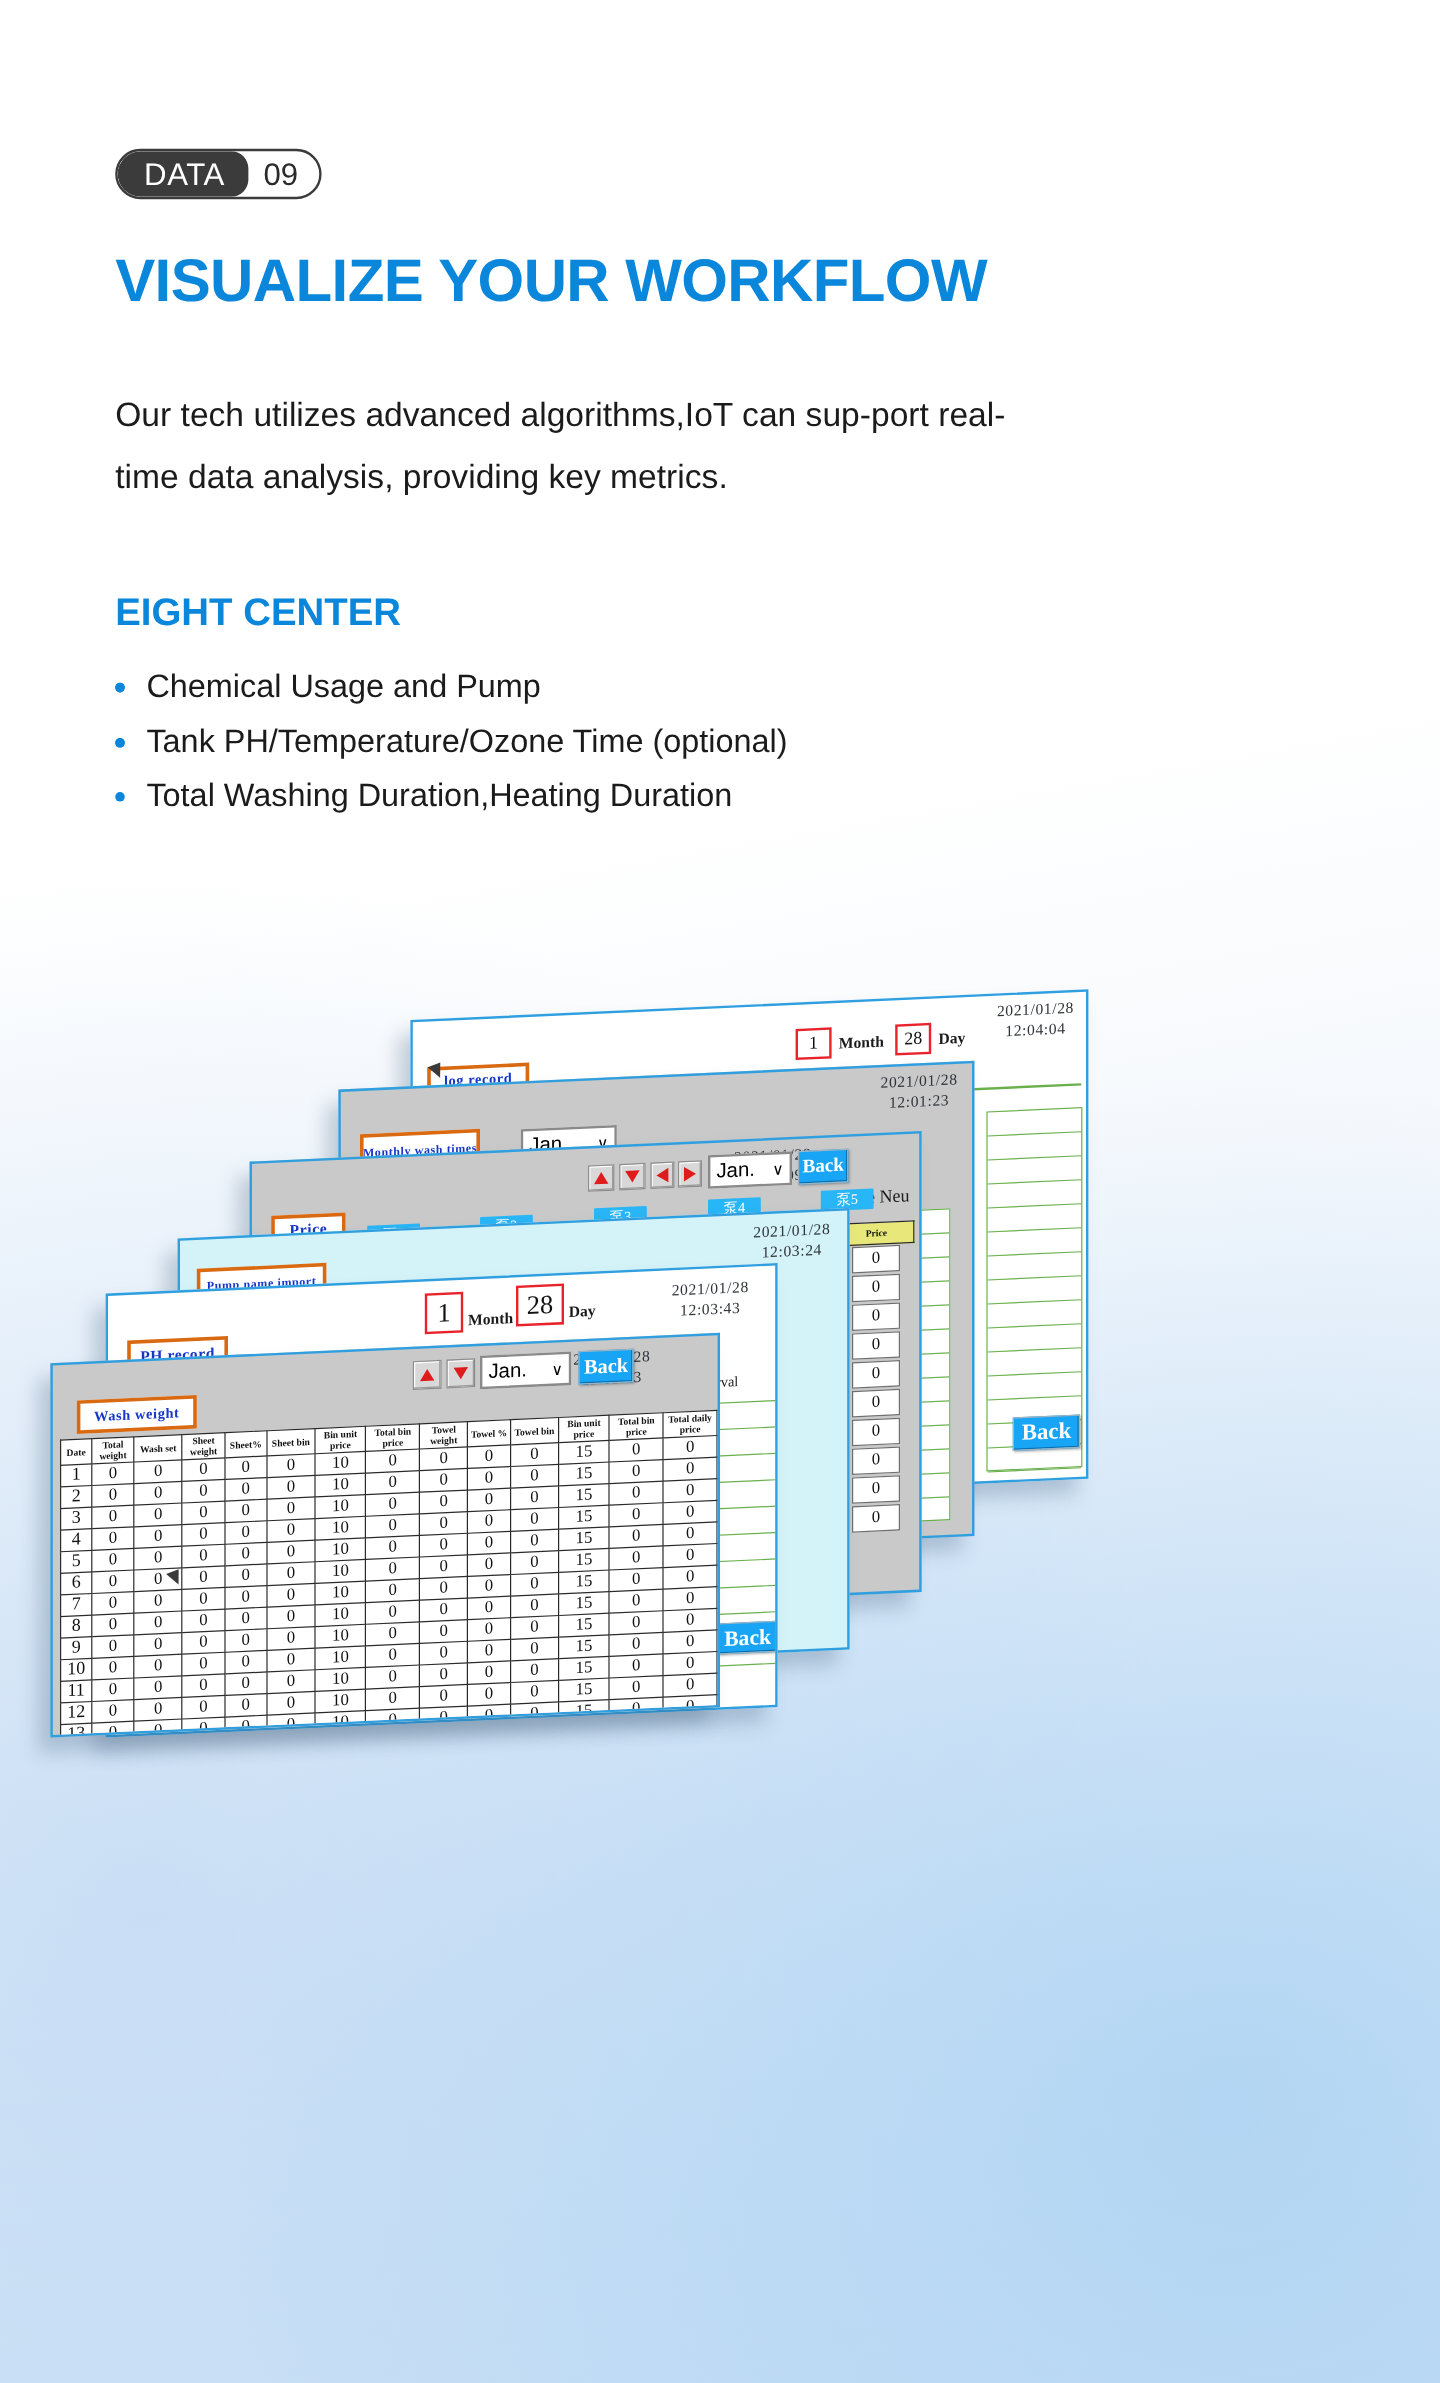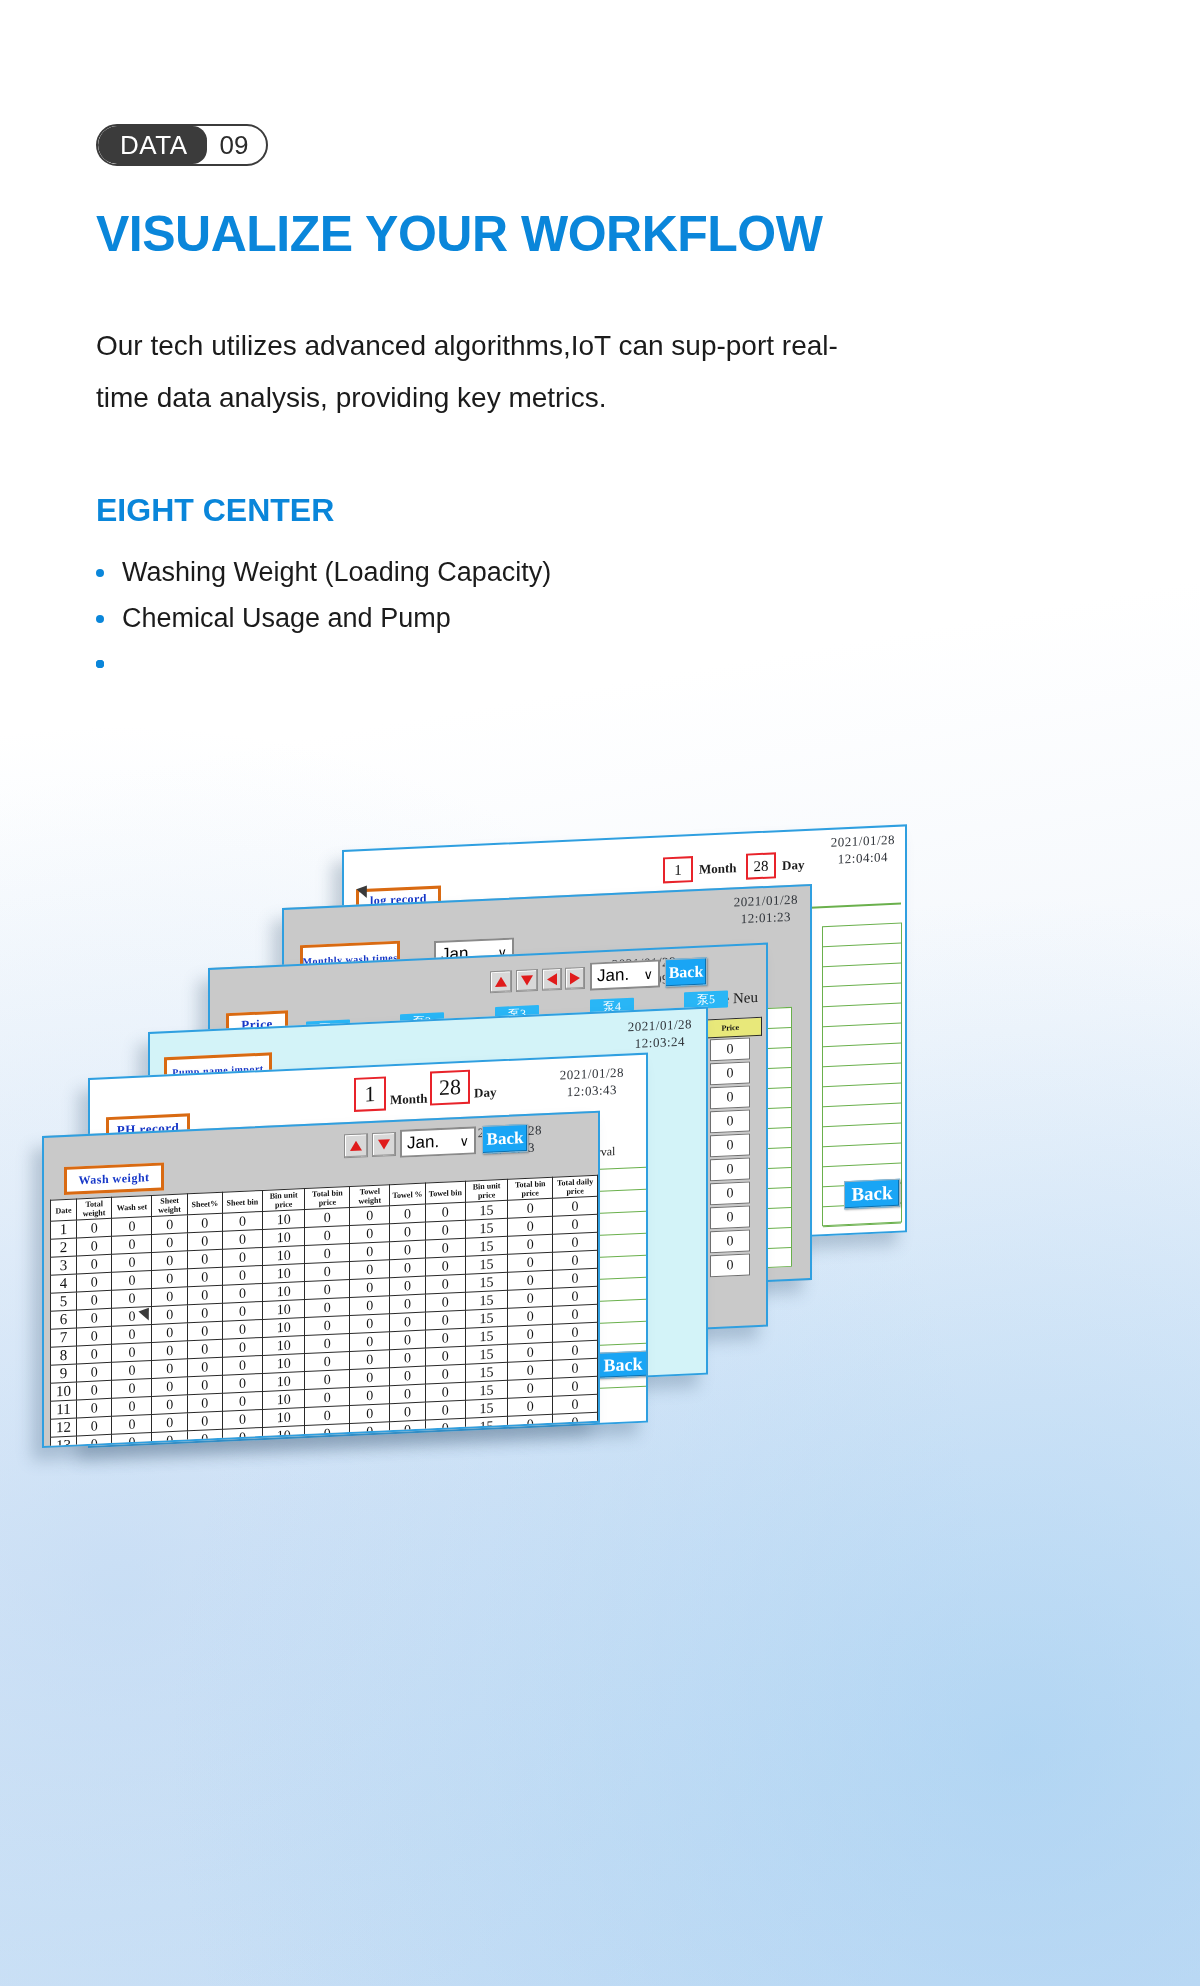--- a/index.html
+++ b/index.html
@@ -101,25 +101,25 @@
 <div class="badge">
   <span class="eight">DATA</span>
   <span class="num">09</span>
 </div>
 
 <h1 class="headline">VISUALIZE YOUR WORKFLOW</h1>
 <p class="lede">Our tech utilizes advanced algorithms,IoT can sup-port  real-time data analysis, providing key metrics.</p>
 <h2 class="subhead">EIGHT CENTER</h2>
 
 <ul class="bullets">
-  <li><span class="dot"></span><span>Washing Weight (Loading Capacity)</span></li>
+  <li><span class="dot"></span></li>
   <li><span class="dot"></span><span>Chemical Usage and Pump</span></li>
   <li><span class="dot"></span></li>
-  <li><span class="dot"></span></li>
-  <li><span class="dot"></span></li>
+  <li><span class="dot"></span><span>Tank PH/Temperature/Ozone Time (optional)</span></li>
+  <li><span class="dot"></span><span>Total Washing Duration,Heating Duration</span></li>
 </ul>
 
 <div class="stack">
 
   <div class="panel" style="left:342px; top:10px; width:565px; height:408px; transform:skewY(-2.6deg); transform-origin:left top; z-index:1;">
     <div class="stamp" style="right:10px; top:4px;">
       <span>2021/01/28</span><br>
       <span>12:04:04</span>
     </div>
     <div class="redbox" style="left:319px; top:20px; width:30px; height:26px; font-size:15px;">1</div>

